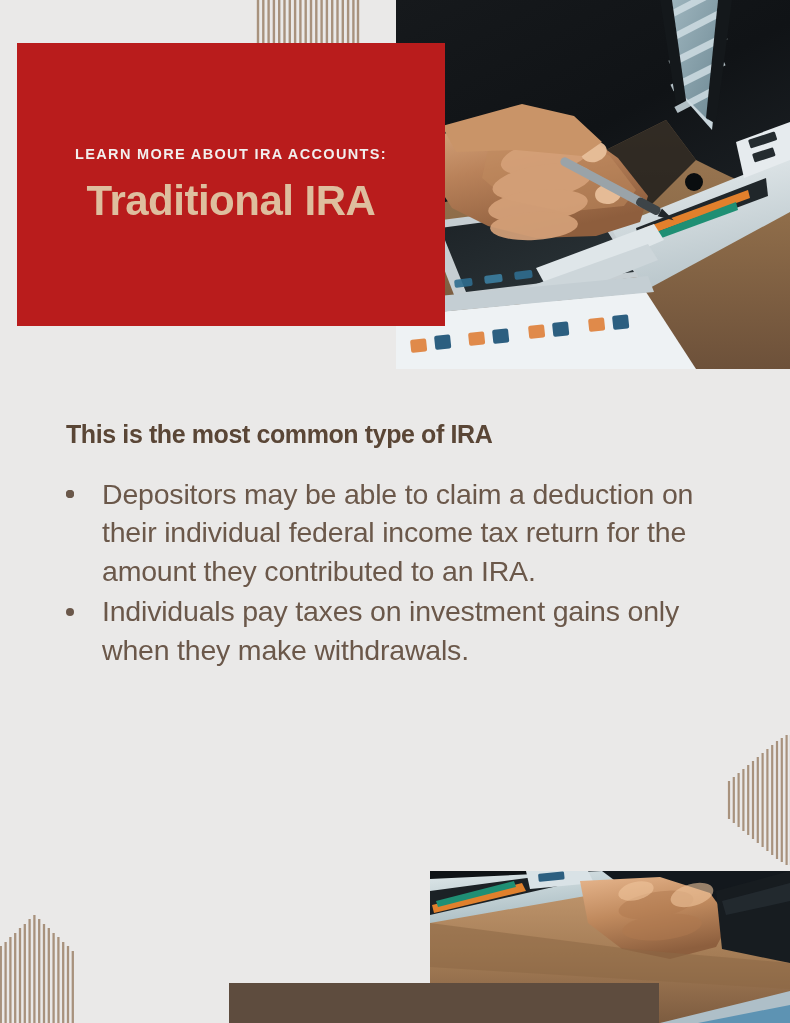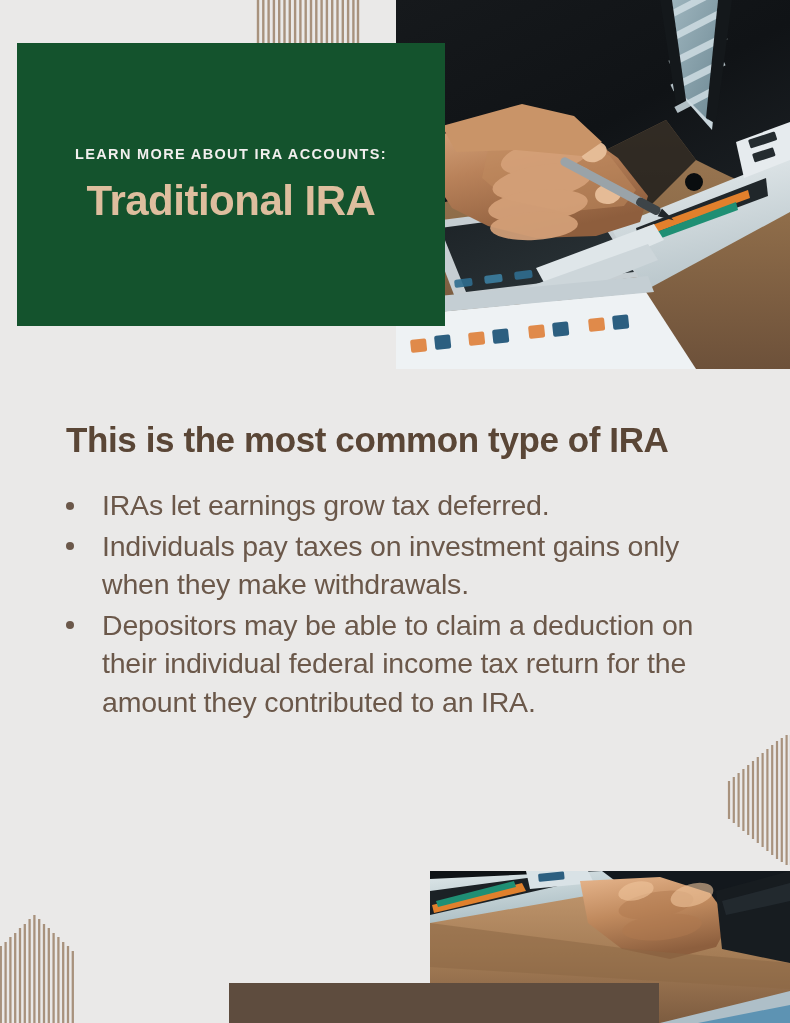--- a/index.html
+++ b/index.html
@@ -44,21 +44,21 @@
   }
   #hero-photo svg { display: block; }
 
   
   #title-card {
     position: absolute;
     left: 17px;
     top: 43px;
     width: 428px;
     height: 283px;
-    background: #14532d;
+    background: #b91c1c;
     padding: 0 28px;
     display: flex;
     flex-direction: column;
     justify-content: center;
     align-items: center;
     text-align: center;
   }
 
   #eyebrow {
     color: #f2efee;
@@ -81,21 +81,21 @@
   #content {
     position: absolute;
     left: 0px;
     top: 420px;
     width: 790px;
     padding: 0 40px 0 66px;
   }
 
   #subheading {
     color: #5a4636;
-    font-size: 35px;
+    font-size: 25px;
     font-weight: 700;
     letter-spacing: -0.4px;
     line-height: 1.15;
     margin-bottom: 26px;
   }
 
   #bullet-list {
     list-style: none;
     color: #6b584a;
     font-size: 28.5px;
@@ -292,29 +292,28 @@
     <div id="eyebrow">LEARN MORE ABOUT IRA ACCOUNTS:</div>
     <h1 id="main-title">Traditional IRA</h1>
   </section>
 
   <section id="content">
     <h2 id="subheading">This is the most common type of IRA</h2>
 
     <ul id="bullet-list">
       <li>
         <span class="bullet-dot"></span>
-        <span>IRAs let earnings grow tax deferred.</span>
+      </li>
+      <li>
+        <span class="bullet-dot"></span>
+        <span>Depositors may be able to claim a deduction on their individual federal income tax return for the amount they contributed to an IRA.</span>
       </li>
       <li>
         <span class="bullet-dot"></span>
         <span>Individuals pay taxes on investment gains only when they make withdrawals.</span>
-      </li>
-      <li>
-        <span class="bullet-dot"></span>
-        <span>Depositors may be able to claim a deduction on their individual federal income tax return for the amount they contributed to an IRA.</span>
       </li>
     </ul>
   </section>
 
   <div class="deco" id="deco-bottom-right-hex">
     <svg width="66" height="130" viewBox="0 0 66 130" aria-hidden="true">
       <g stroke="#a8927d" stroke-width="2.2" fill="none">
         <line x1="3" y1="46" x2="3" y2="84"></line>
         <line x1="7.8" y1="42" x2="7.8" y2="88"></line>
         <line x1="12.6" y1="38" x2="12.6" y2="92"></line>

